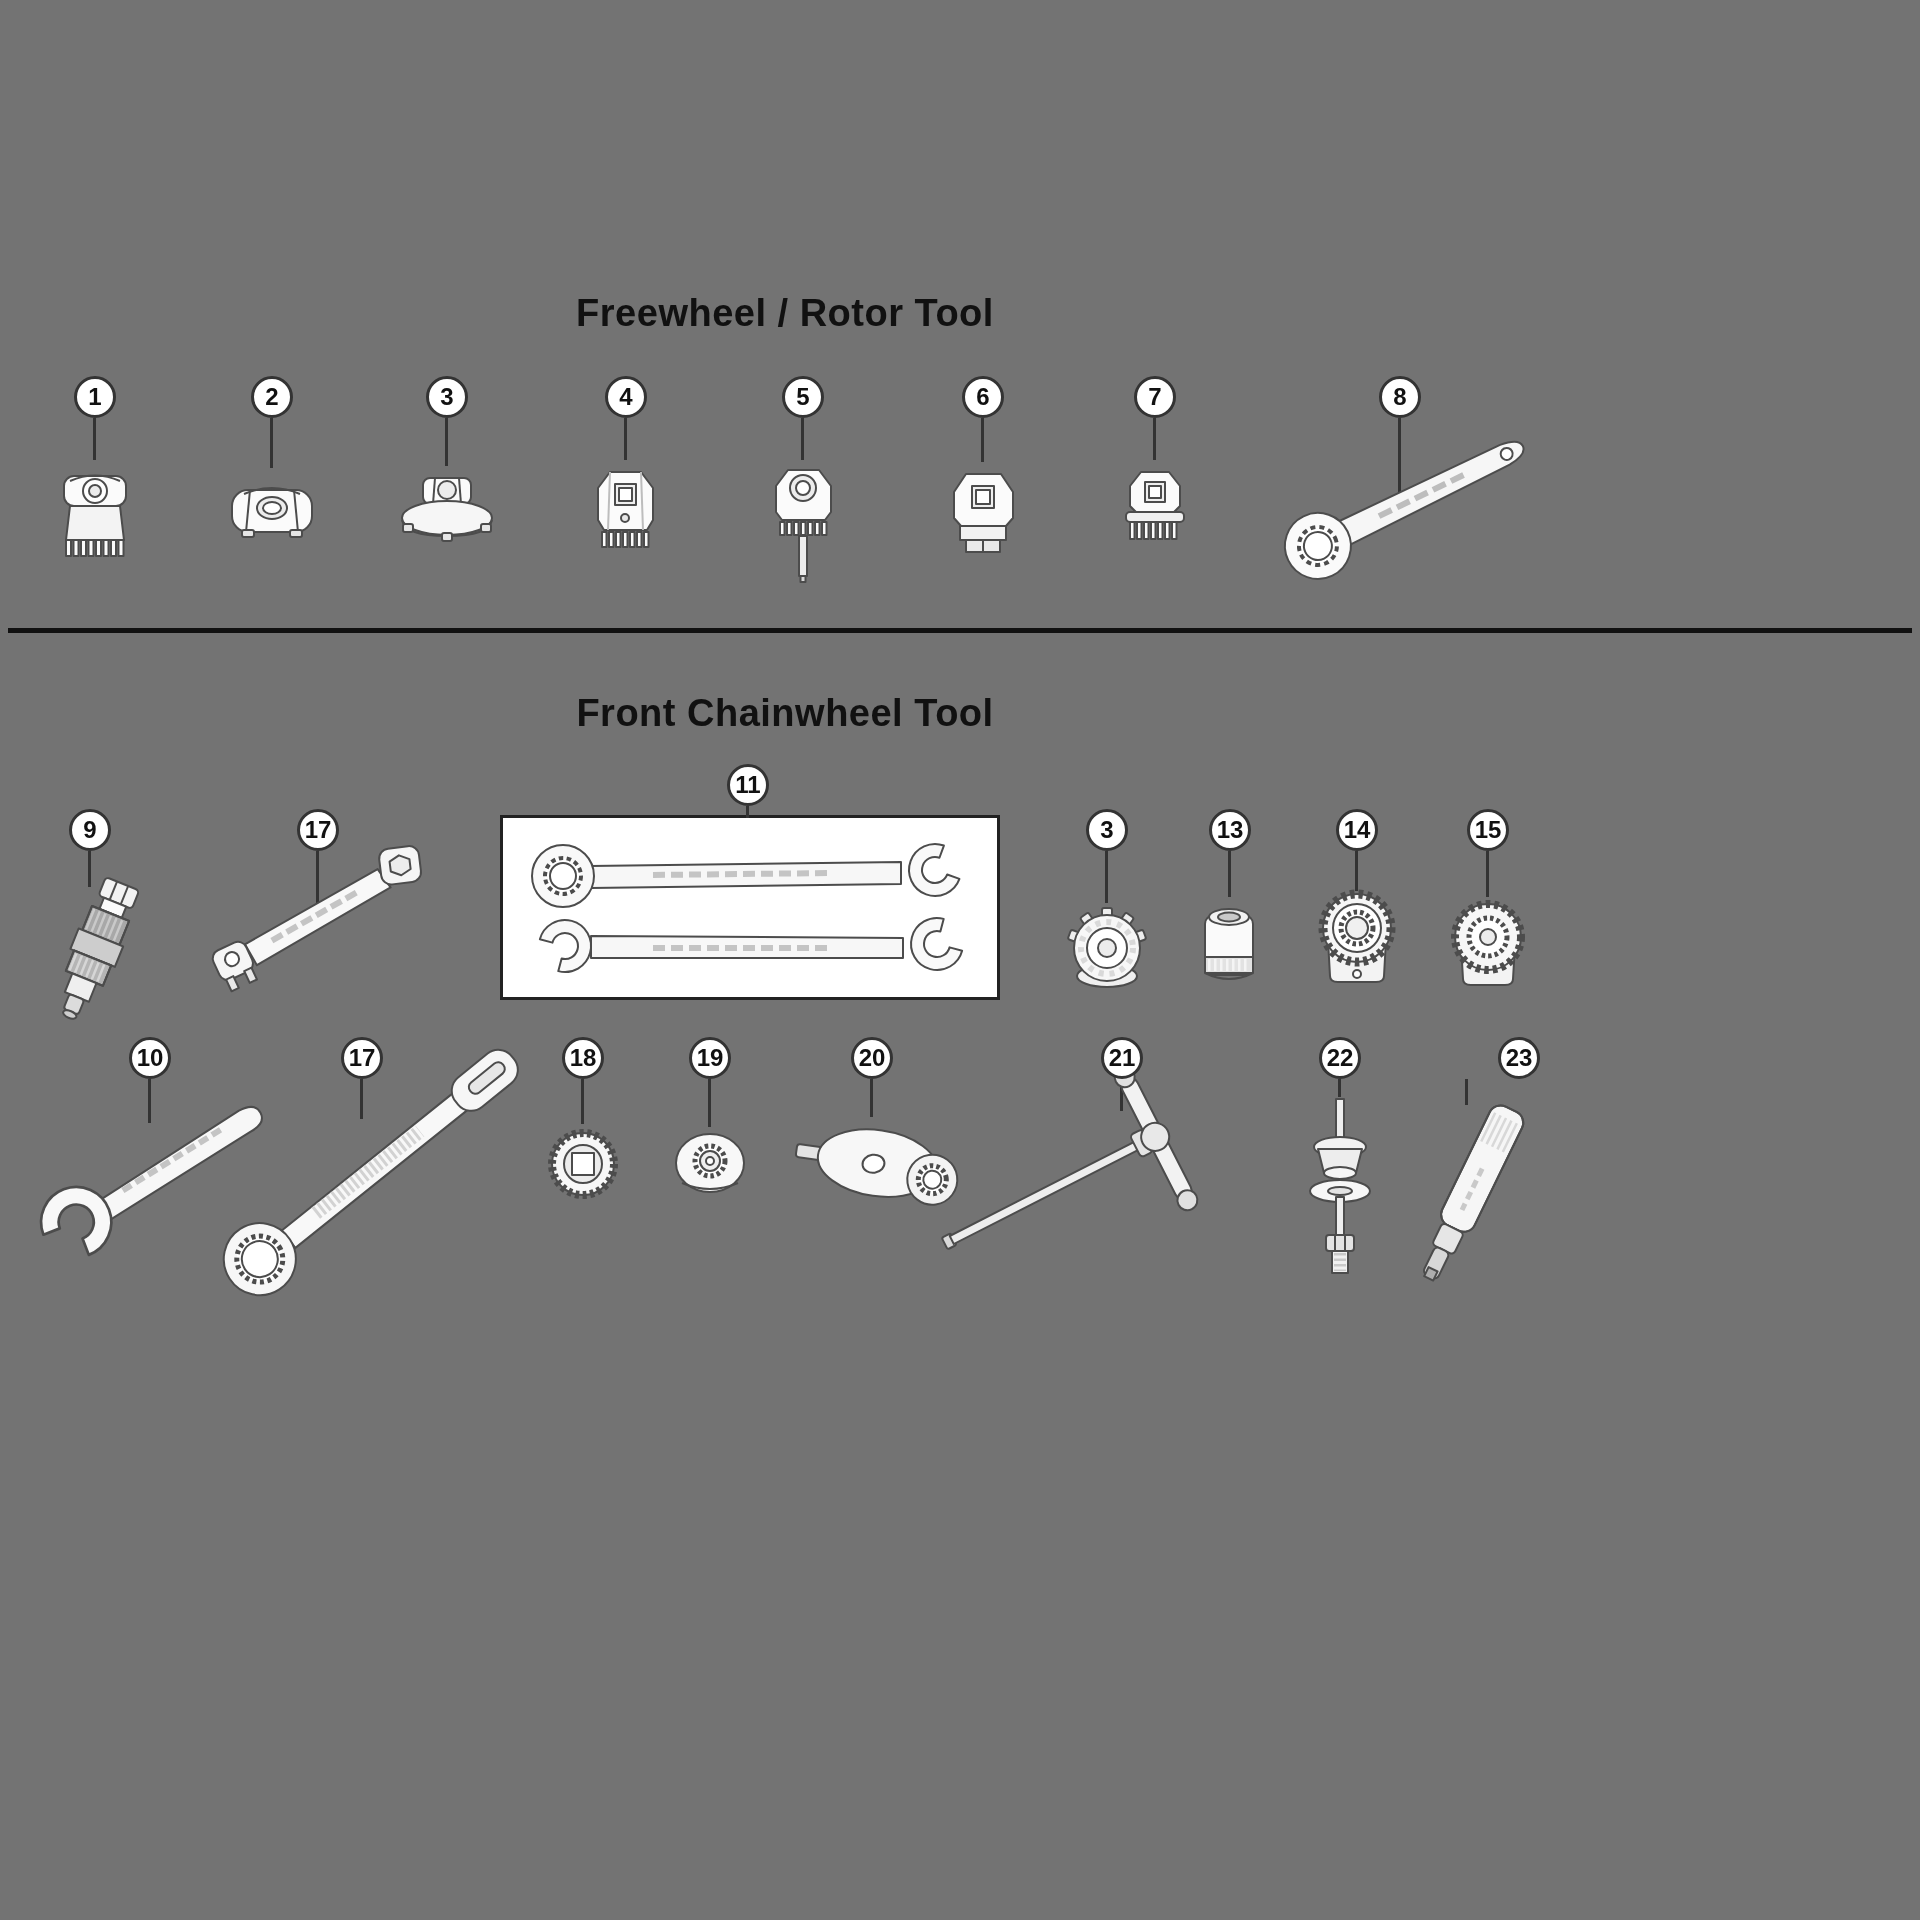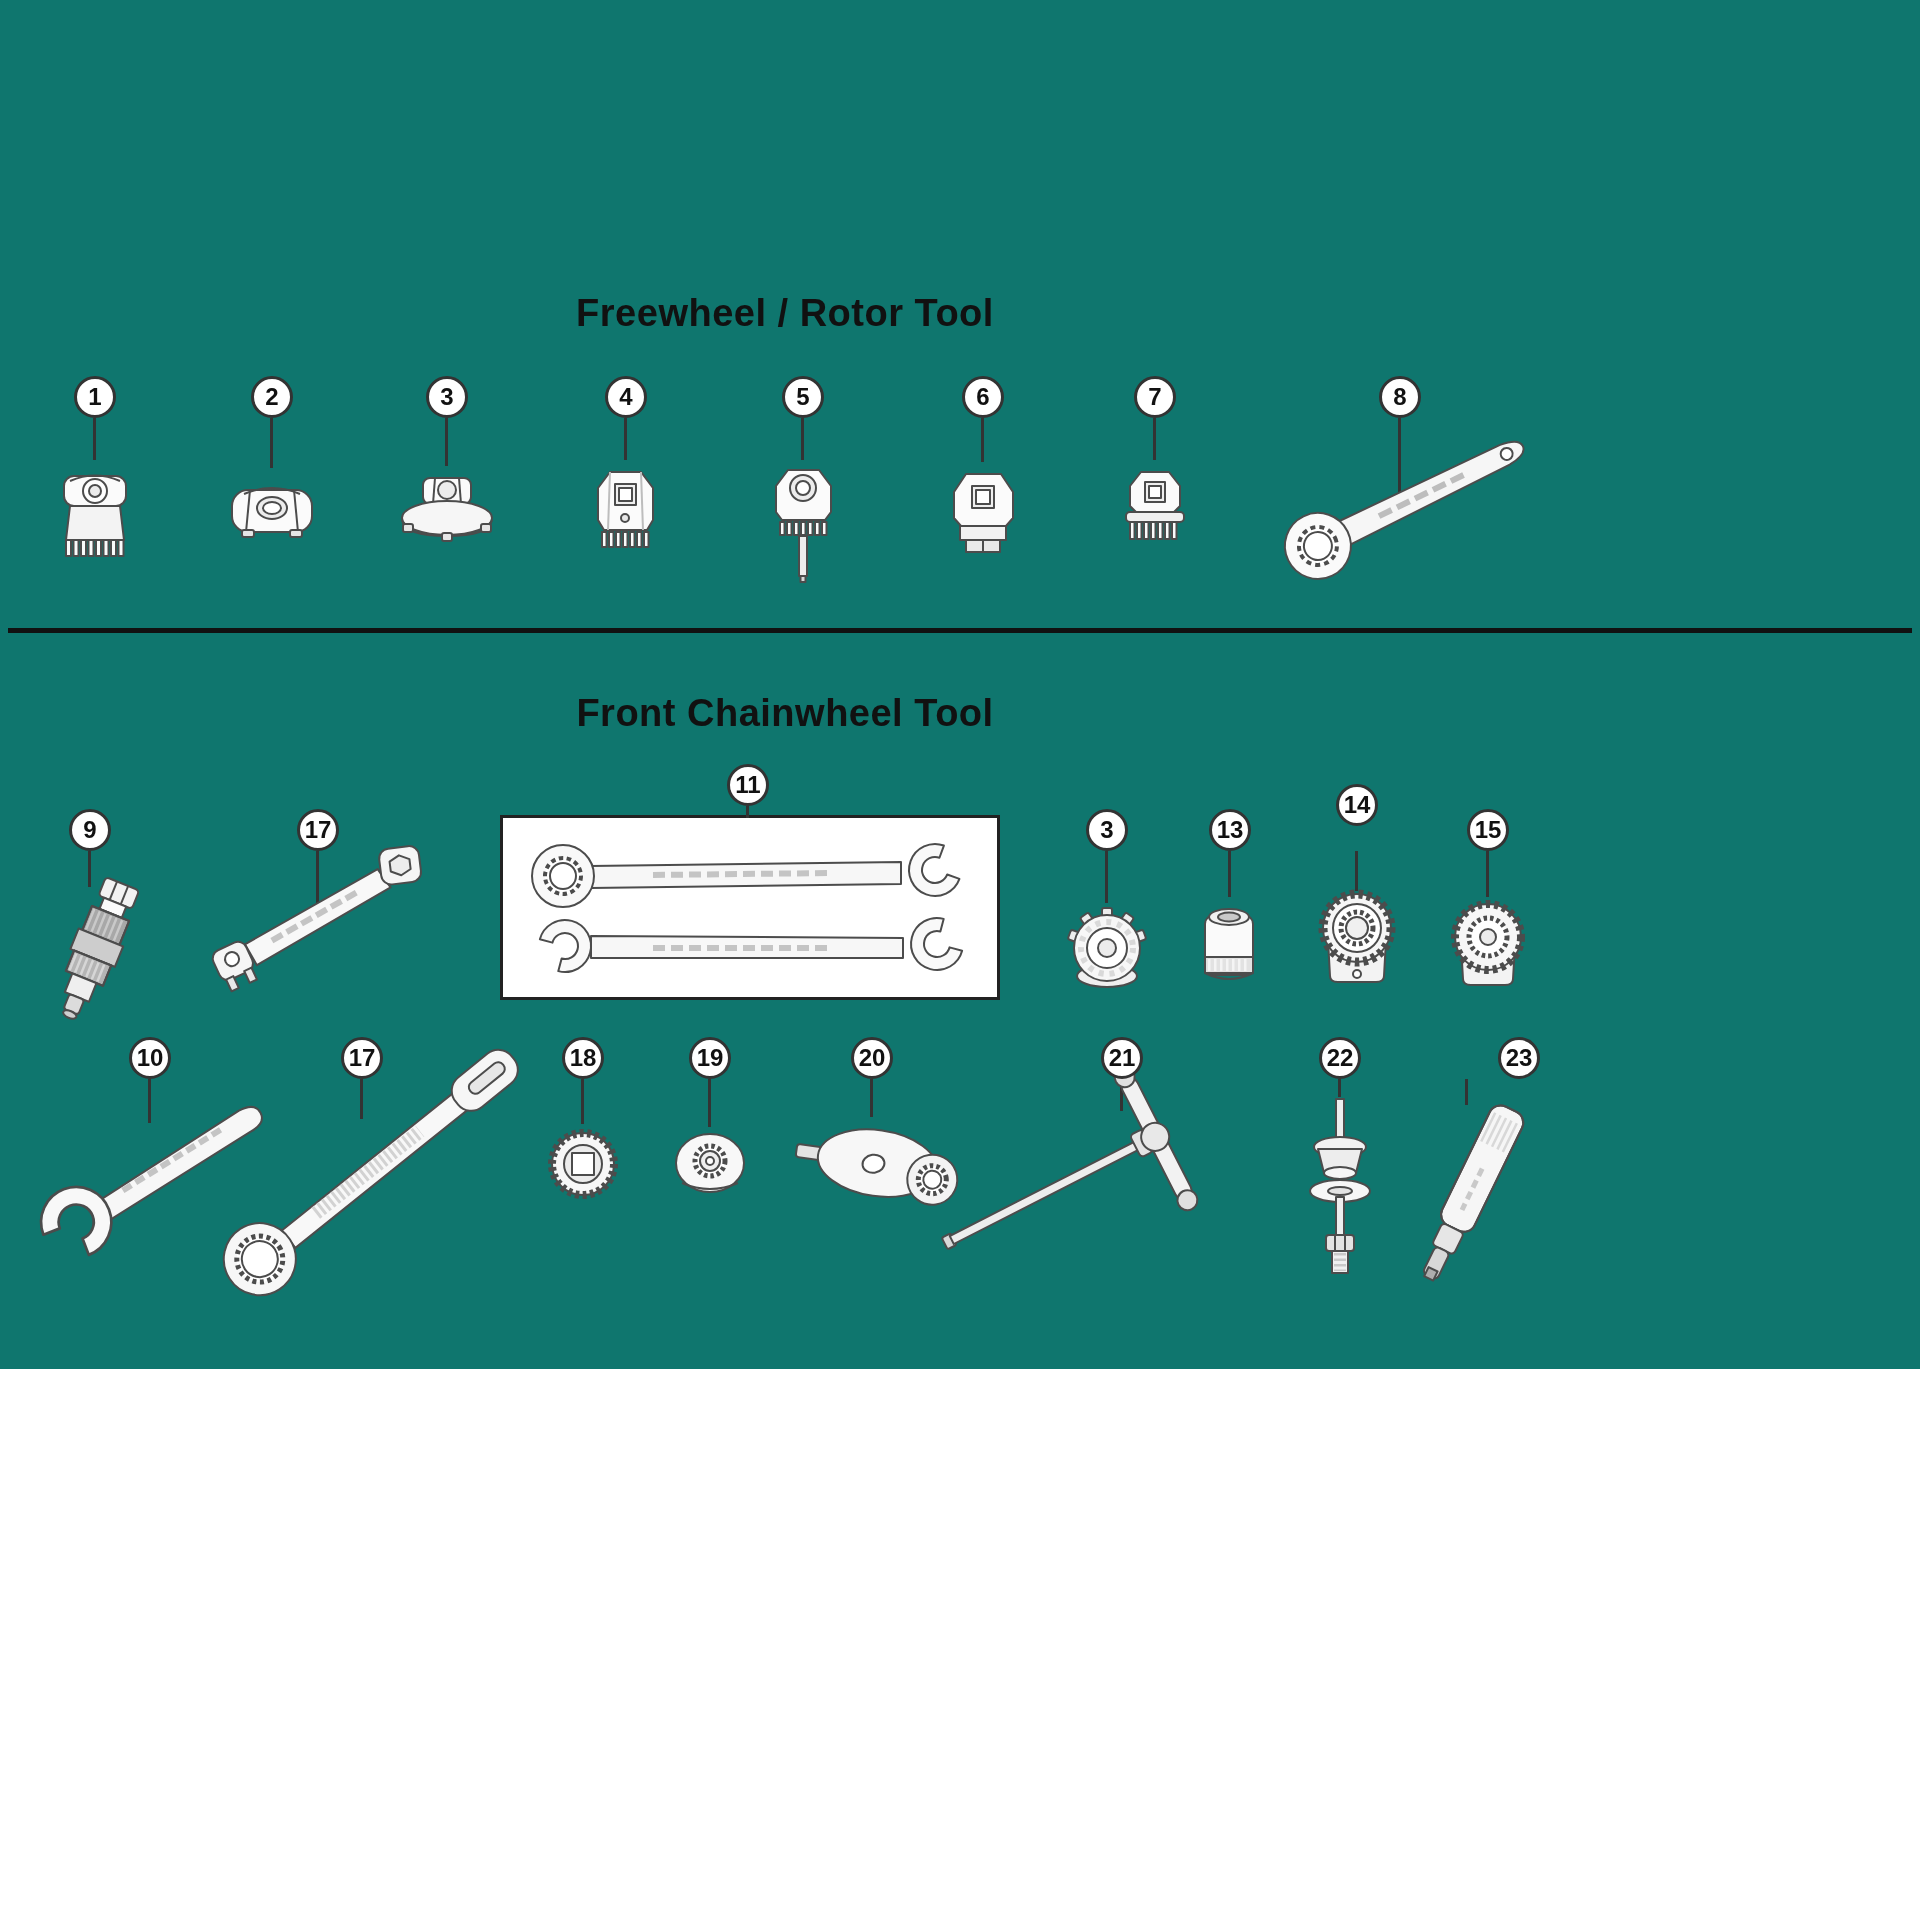--- a/index.html
+++ b/index.html
@@ -1,16 +1,16 @@
 <!DOCTYPE html>
 <html><head>
 <meta charset="utf-8">
 <style>
   html,body{margin:0;padding:0;background:#fff;}
-  .canvas{position:relative;width:1920px;height:1369px;background:#0f766e;overflow:hidden;
+  .canvas{position:relative;width:1920px;height:1920px;background:#737373;overflow:hidden;
           font-family:"Liberation Sans",sans-serif;color:#111;}
   .section-title{position:absolute;left:0;width:1570px;text-align:center;
           font-size:38px;font-weight:bold;letter-spacing:.5px;}
   .callout{position:absolute;width:42px;height:42px;border:3px solid #333;border-radius:50%;
           background:#fff;display:flex;align-items:center;justify-content:center;
           font-size:24px;font-weight:bold;z-index:3;box-sizing:border-box;}
   .leader{position:absolute;width:3px;background:#333;z-index:1;}
   .tool{position:absolute;z-index:2;}
   .divider{position:absolute;background:#111;}
   .box11{position:absolute;border:3px solid #222;background:#fff;box-sizing:border-box;}
@@ -189,21 +189,21 @@
     </div>
   <div class="callout" style="left:727px;top:764px">
       <span>11</span>
     </div>
   <div class="callout" style="left:1086px;top:809px">
       <span>3</span>
     </div>
   <div class="callout" style="left:1209px;top:809px">
       <span>13</span>
     </div>
-  <div class="callout" style="left:1336px;top:784px">
+  <div class="callout" style="left:1336px;top:809px">
       <span>14</span>
     </div>
   <div class="callout" style="left:1467px;top:809px">
       <span>15</span>
     </div>
 
   <div class="leader" style="left:88px;top:851px;height:36px"></div>
   <div class="leader" style="left:316px;top:851px;height:52px"></div>
   <div class="leader" style="left:746px;top:806px;height:12px"></div>
   <div class="leader" style="left:1105px;top:851px;height:52px"></div>

